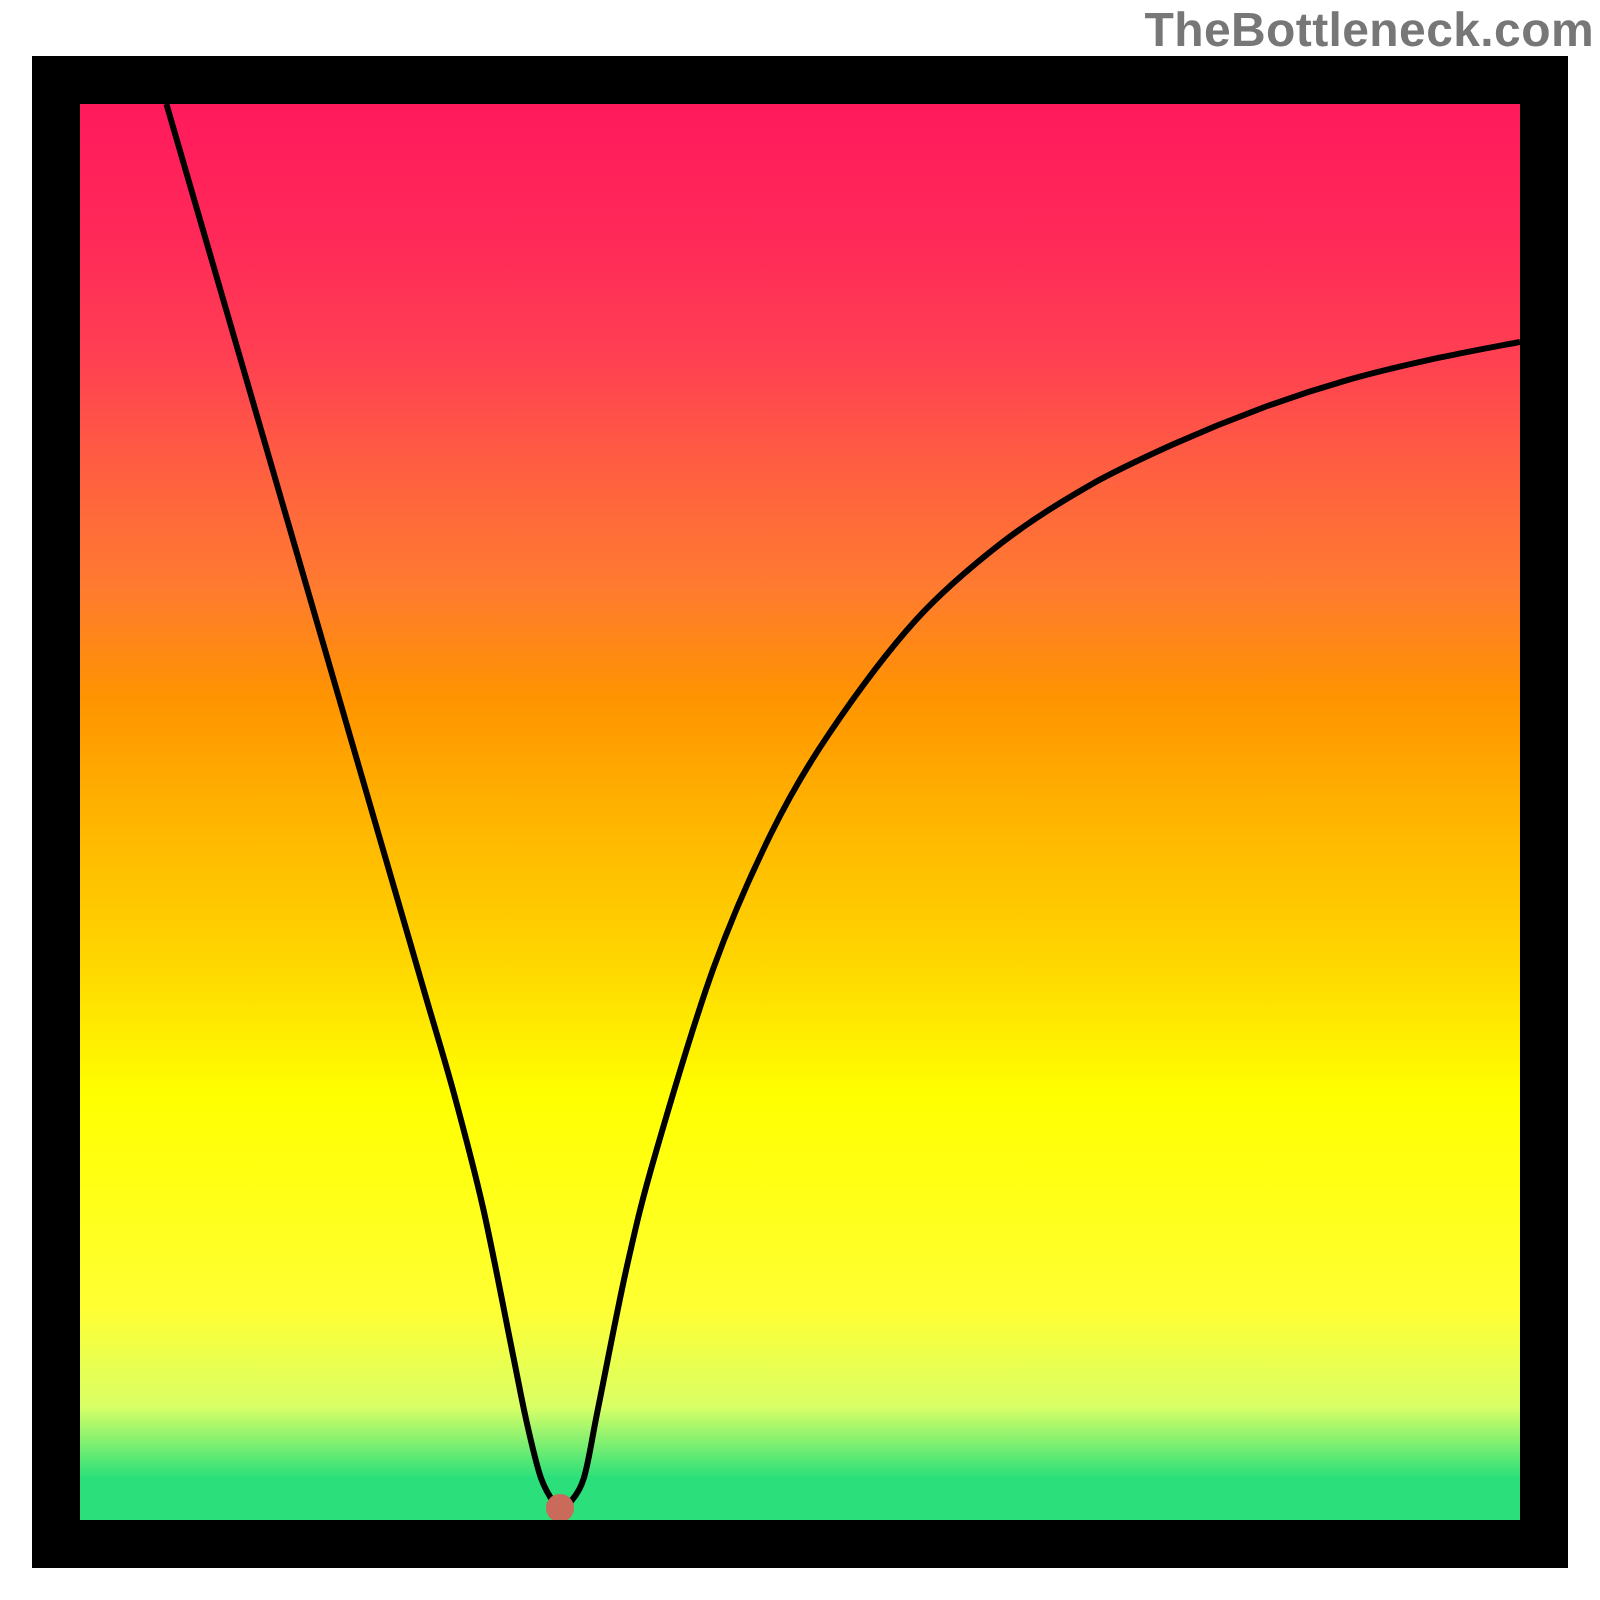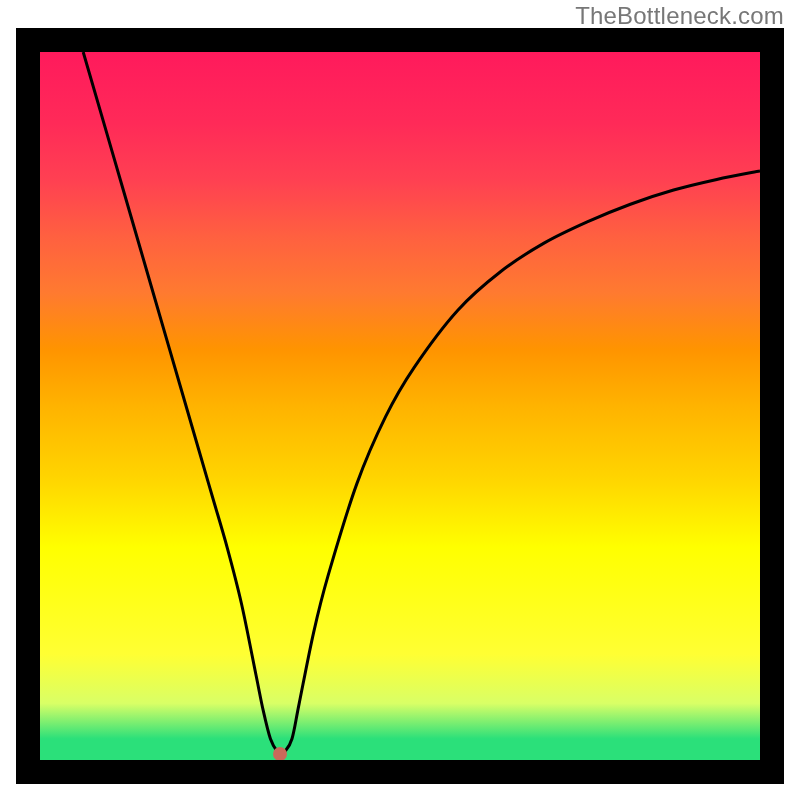--- a/index.html
+++ b/index.html
@@ -12,23 +12,23 @@
     overflow: hidden;
   }
   .stage {
     position: relative;
     width: 800px;
     height: 800px;
   }
   .watermark {
     position: absolute;
     top: 2px;
-    right: 16px;
+    right: 3px;
     font-size: 24px;
-    font-weight: 400;
+    font-weight: 700;
     color: #777;
     letter-spacing: 0.2px;
     z-index: 10;
   }
   .frame {
     position: absolute;
     left: 16px;
     top: 28px;
     width: 768px;
     height: 756px;

